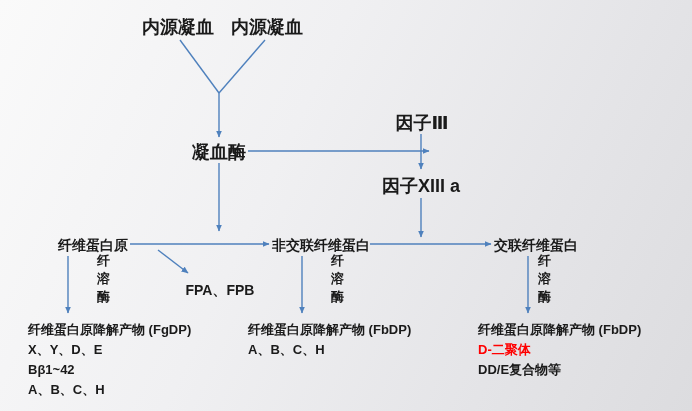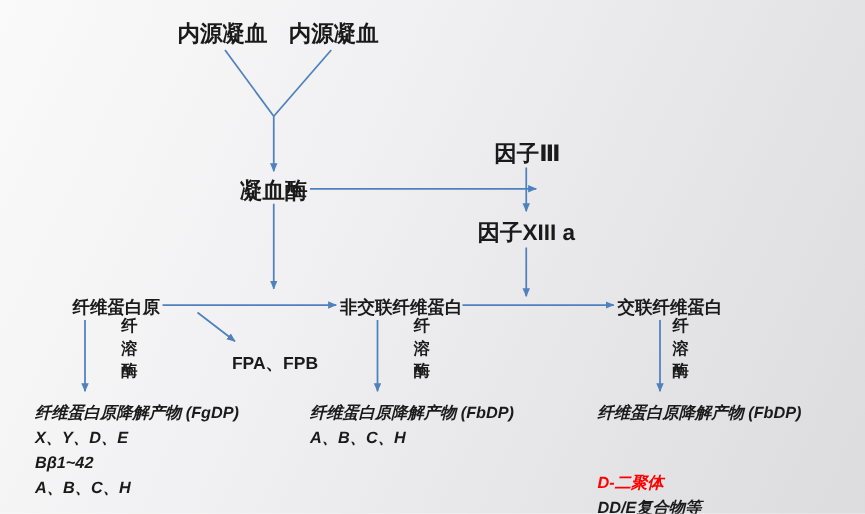--- a/index.html
+++ b/index.html
@@ -50,25 +50,23 @@
     font-size:13px;
     font-weight:700;
     line-height:18px;
   }
   .product{
     position:absolute;
     font-size:13px;
     font-weight:700;
     line-height:20px;
     white-space:nowrap;
-    font-style:italic;
   }
   .product .highlight{
     color:var(--highlight);
-    margin-top:36px;
   }
 </style>
 </head>
 <body>
 
 <div class="stage">
 
   <svg class="edges" viewBox="0 0 692 411">
     <defs>
       <marker id="ah" markerWidth="9" markerHeight="8" refX="6.5" refY="3" orient="auto" markerUnits="userSpaceOnUse">

